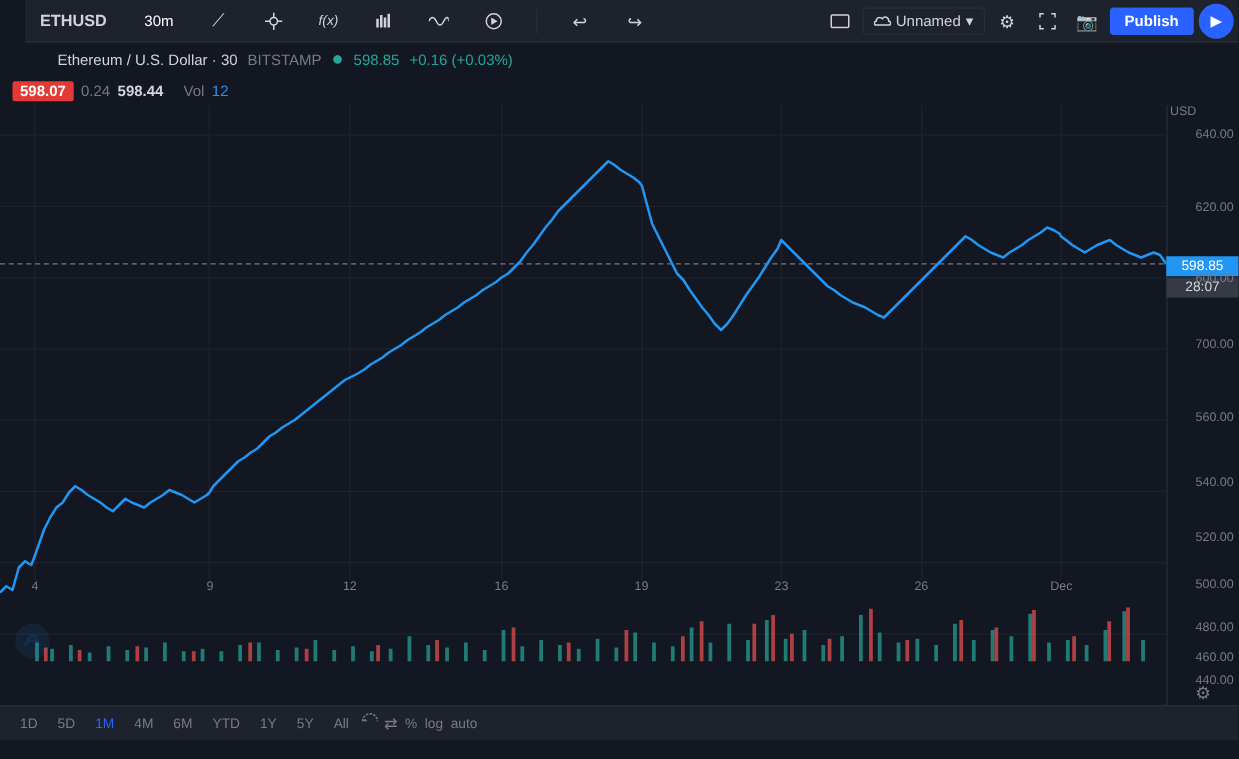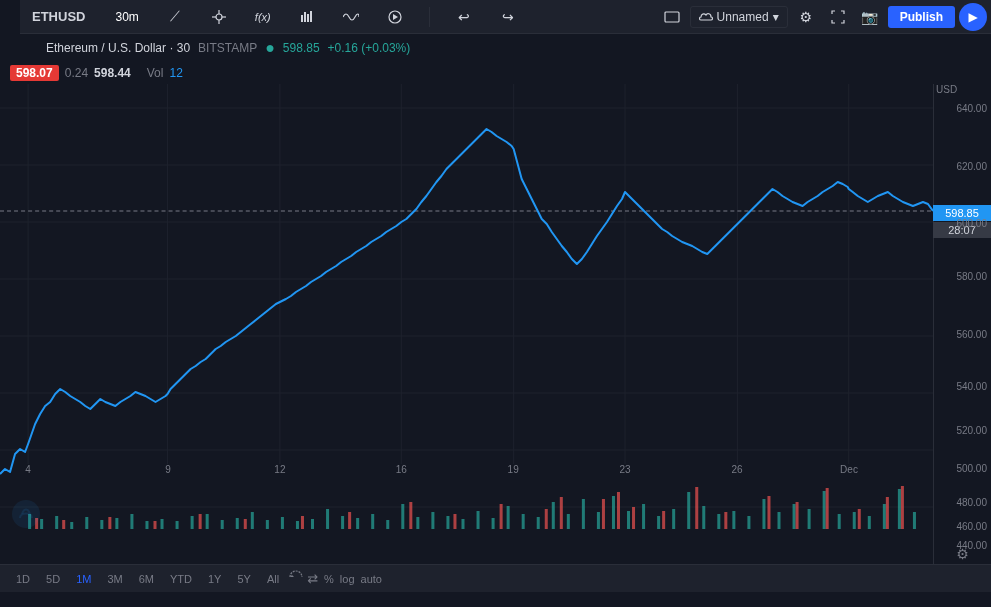--- a/index.html
+++ b/index.html
@@ -695,40 +695,40 @@
       <div>598.85</div>
     </div>
 
     <div class="price-label-2" style="top: 138px;">
       <div>28:07</div>
     </div>
 
     <span class="y-label" style="top: 5%">640.00</span>
     <span class="y-label" style="top: 17%">620.00</span>
     <span class="y-label" style="top: 29%">600.00</span>
-    <span class="y-label" style="top: 40%">580.00</span>
+    <span class="y-label" style="top: 40%">700.00</span>
     <span class="y-label" style="top: 52%">560.00</span>
     <span class="y-label" style="top: 63%">540.00</span>
     <span class="y-label" style="top: 72%">520.00</span>
     <span class="y-label" style="top: 80%">500.00</span>
     <span class="y-label" style="top: 87%">480.00</span>
     <span class="y-label" style="top: 92%">460.00</span>
     <span class="y-label" style="top: 96%">440.00</span>
 
     <span style="position:absolute; top:0; left:2px; font-size:10px; color:#787b86;">USD</span>
 
     <span style="position:absolute; bottom:2px; left:50%; transform:translateX(-50%); font-size:14px; color:#787b86; cursor:pointer;">⚙</span>
   </div>
 </div>
 
 <div class="bottom-bar">
   <button class="period-btn">1D</button>
   <button class="period-btn">5D</button>
   <button class="period-btn active">1M</button>
-  <button class="period-btn">3M</button>
+  <button class="period-btn">4M</button>
   <button class="period-btn">6M</button>
   <button class="period-btn">YTD</button>
   <button class="period-btn">1Y</button>
   <button class="period-btn">5Y</button>
   <button class="period-btn">All</button>
 
   <button class="bottom-icon-btn">
     <svg width="14" height="14" viewBox="0 0 14 14" fill="none" stroke="#787b86" stroke-width="1.2">
       <path d="M1 7 C1 3.5 4 1 7 1 C10 1 13 3.5 13 7" stroke-dasharray="2,1"></path>
       <polygon points="3,5 1,7 5,7" fill="#787b86" stroke="none"></polygon>

